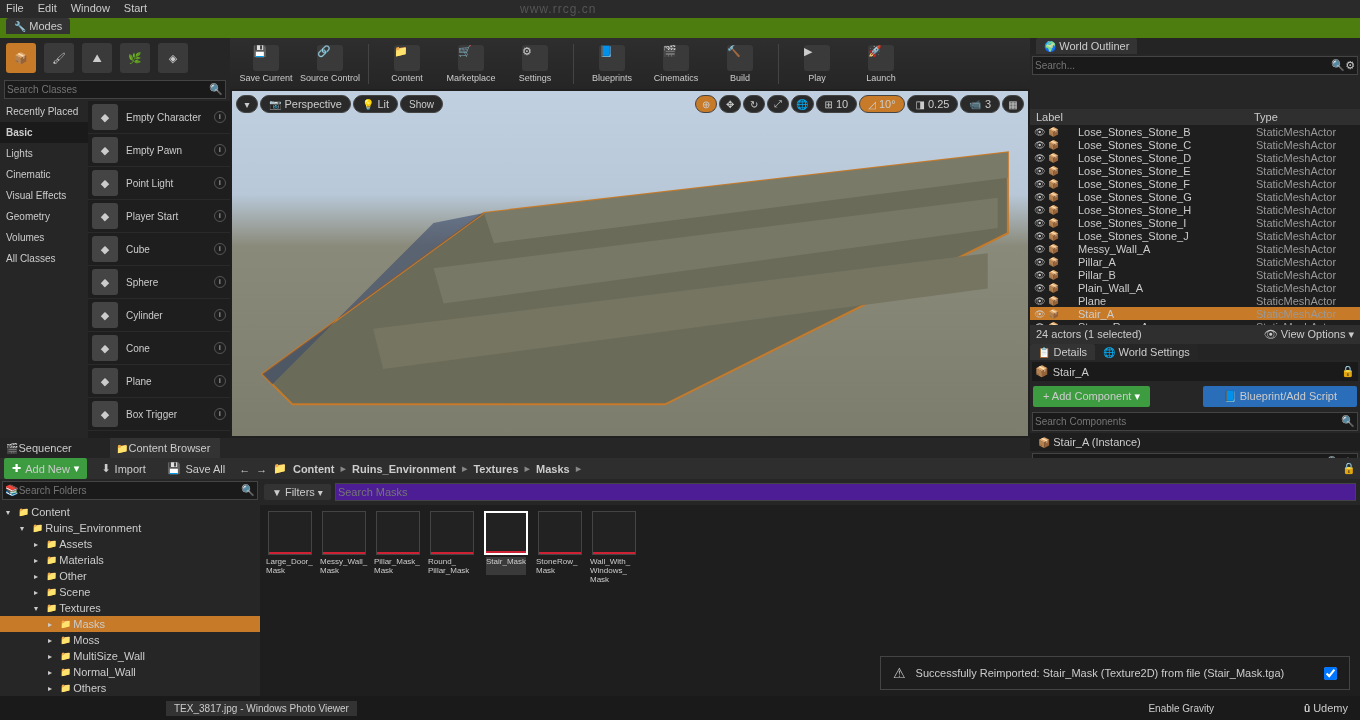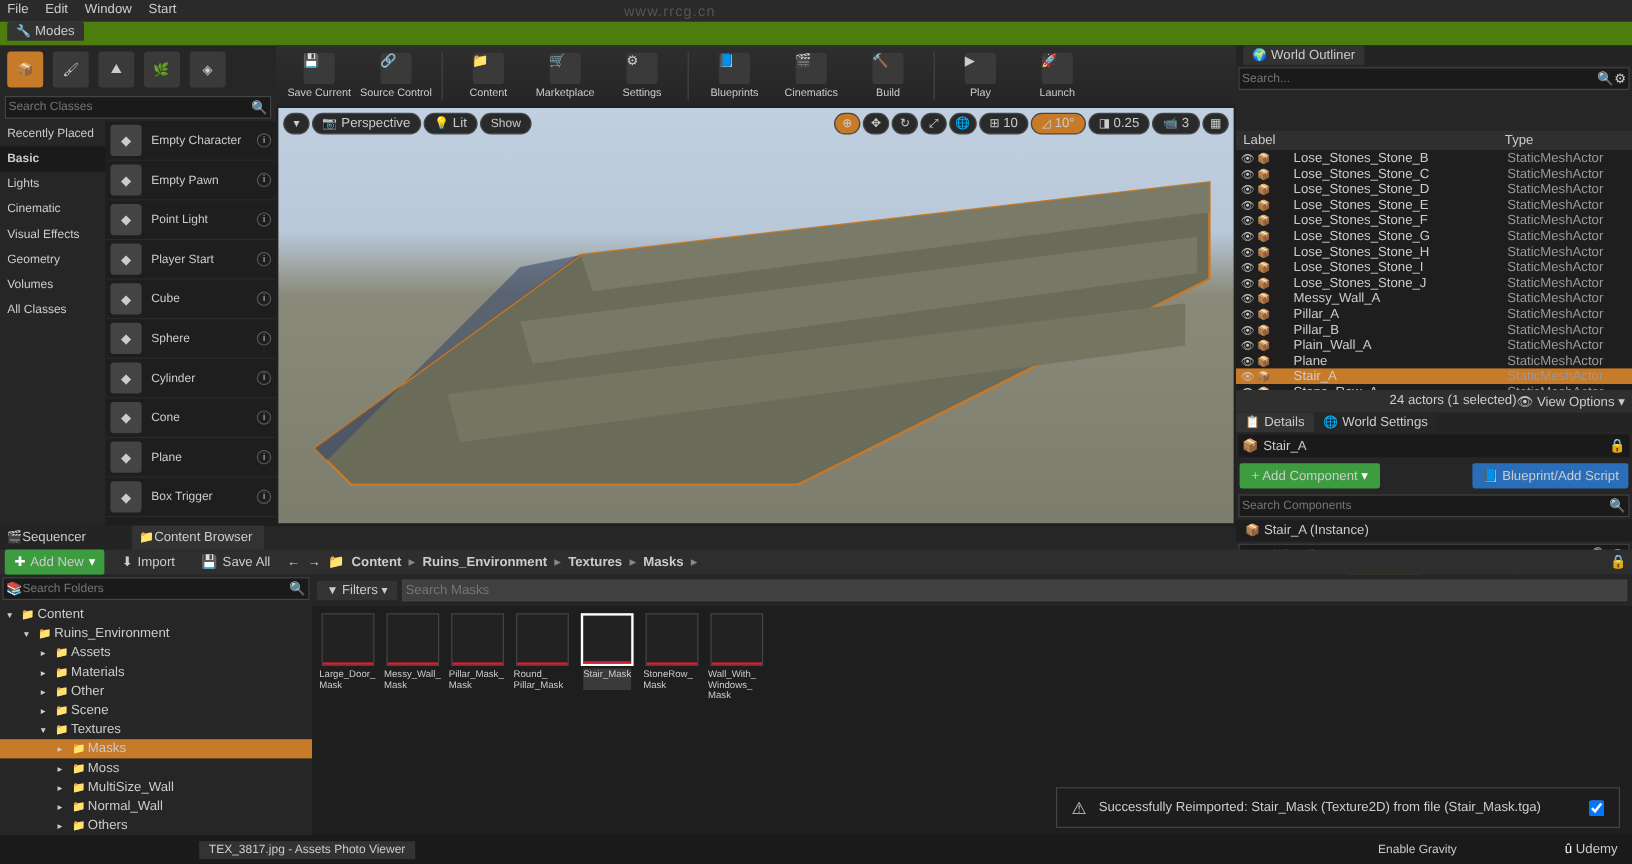--- a/index.html
+++ b/index.html
@@ -43,27 +43,27 @@
 .search-row input{flex:1;background:none;border:none;color:#aaa;font-size:10px;outline:none;}
 .outliner-head{display:flex;background:#2f2f2f;padding:2px 6px;font-size:10px;margin-top:32px;}
 .outliner-head .lbl{flex:1;}
 .outliner-list{flex:1;overflow:auto;background:#1e1e1e;}
 .out-row{display:flex;align-items:center;height:13px;padding:0 4px;font-size:10px;}
 .out-row.sel{background:#c77a28;color:#fff;}
 .out-eye{width:14px;font-size:9px;}
 .out-icon{width:14px;font-size:9px;}
 .out-lbl{flex:1;padding-left:4px;margin-left:12px;}
 .out-type{width:100px;color:#999;}
-.outliner-foot{background:#2f2f2f;padding:3px 6px;font-size:10px;display:flex;justify-content:flex-end;}
+.outliner-foot{background:#2f2f2f;padding:3px 6px;font-size:10px;display:flex;justify-content:space-between;}
 .details-tabs{display:flex;background:#242424;height:20px;}
 .details-tabs .tab{display:flex;align-items:center;gap:3px;}
 .detail-name{background:#1a1a1a;margin:2px;padding:3px;display:flex;align-items:center;gap:4px;}
 .detail-btns{display:flex;gap:4px;padding:3px;}
 .btn-green{background:#3d9c40;padding:4px 10px;border-radius:2px;color:#fff;font-size:11px;cursor:pointer;}
-.btn-blue{background:#2a6db8;padding:4px 8px;border-radius:2px;color:#fff;font-size:11px;cursor:pointer;}
+.btn-blue{background:#2a6db8;padding:4px 20px;border-radius:2px;color:#fff;font-size:11px;cursor:pointer;}
 .detail-section-head{background:#2f2f2f;padding:3px 6px;font-size:10px;display:flex;align-items:center;gap:4px;}
 .detail-row{display:flex;align-items:center;padding:4px 20px;gap:8px;}
 .detail-lbl{width:90px;font-size:10px;}
 .detail-val{flex:1;}
 .dropdown{background:#3a3a3a;border:1px solid #555;padding:2px 6px;font-size:10px;display:flex;justify-content:space-between;align-items:center;}
 .mobility-row{display:flex;align-items:center;padding:2px 4px;}
 .mob-btn{padding:3px 10px;font-size:10px;border:1px solid #444;background:#2a2a2a;cursor:pointer;display:flex;align-items:center;gap:3px;}
 .mob-btn.sel{background:#c77a28;color:#fff;}
 .bottom-row{display:flex;height:280px;background:#262626;}
 .seq-tab{width:110px;background:#242424;height:20px;display:flex;align-items:center;padding:0 6px;font-size:10px;}
@@ -576,21 +576,21 @@
               <span class="indent" style="width:42px"></span>
               <span class="arrow">▾</span>
               <span class="ficon">📁</span>
               <span>Smooth_White_Stone</span>
             </div>
           </div>
       </div>
       <div class="cb-content">
         <div class="filter-row">
           <div class="filter-btn">▼ <span>Filters</span> ▾</div>
-          <input style="flex: 1 1 0%; background: #404040; border: 1px solid rgb(68, 68, 68); padding: 2px; color: rgb(170, 170, 170);" placeholder="Search Masks">
+          <input style="flex: 1 1 0%; background: #4c1d95; border: 1px solid rgb(68, 68, 68); padding: 2px; color: rgb(170, 170, 170);" placeholder="Search Masks">
         </div>
         <div class="assets" id="assets">
             <div class="asset">
               <div class="asset-thumb">
                 <div class="redstrip"></div>
               </div>
               <div class="asset-lbl">Large_<wbr>Door_<wbr>Mask</div>
             </div>
             <div class="asset">
               <div class="asset-thumb">
@@ -636,16 +636,16 @@
 
 <div class="notif">
   <span class="notif-icon">⚠</span>
   <span class="notif-text">Successfully Reimported: Stair_Mask (Texture2D) from file (Stair_Mask.tga)</span>
   <input type="checkbox" checked="" style="">
 </div>
 
 <div class="udemy">û <span>Udemy</span></div>
 
 <div class="taskbar">
-  <div class="task-item">TEX_3817.jpg - Assets Photo Viewer</div>
+  <div class="task-item">TEX_3817.jpg - Windows Photo Viewer</div>
   <div style="flex:1"></div>
   <span style="margin-right:140px;font-size:10px">Enable Gravity</span>
 </div>
 
 </body></html>

